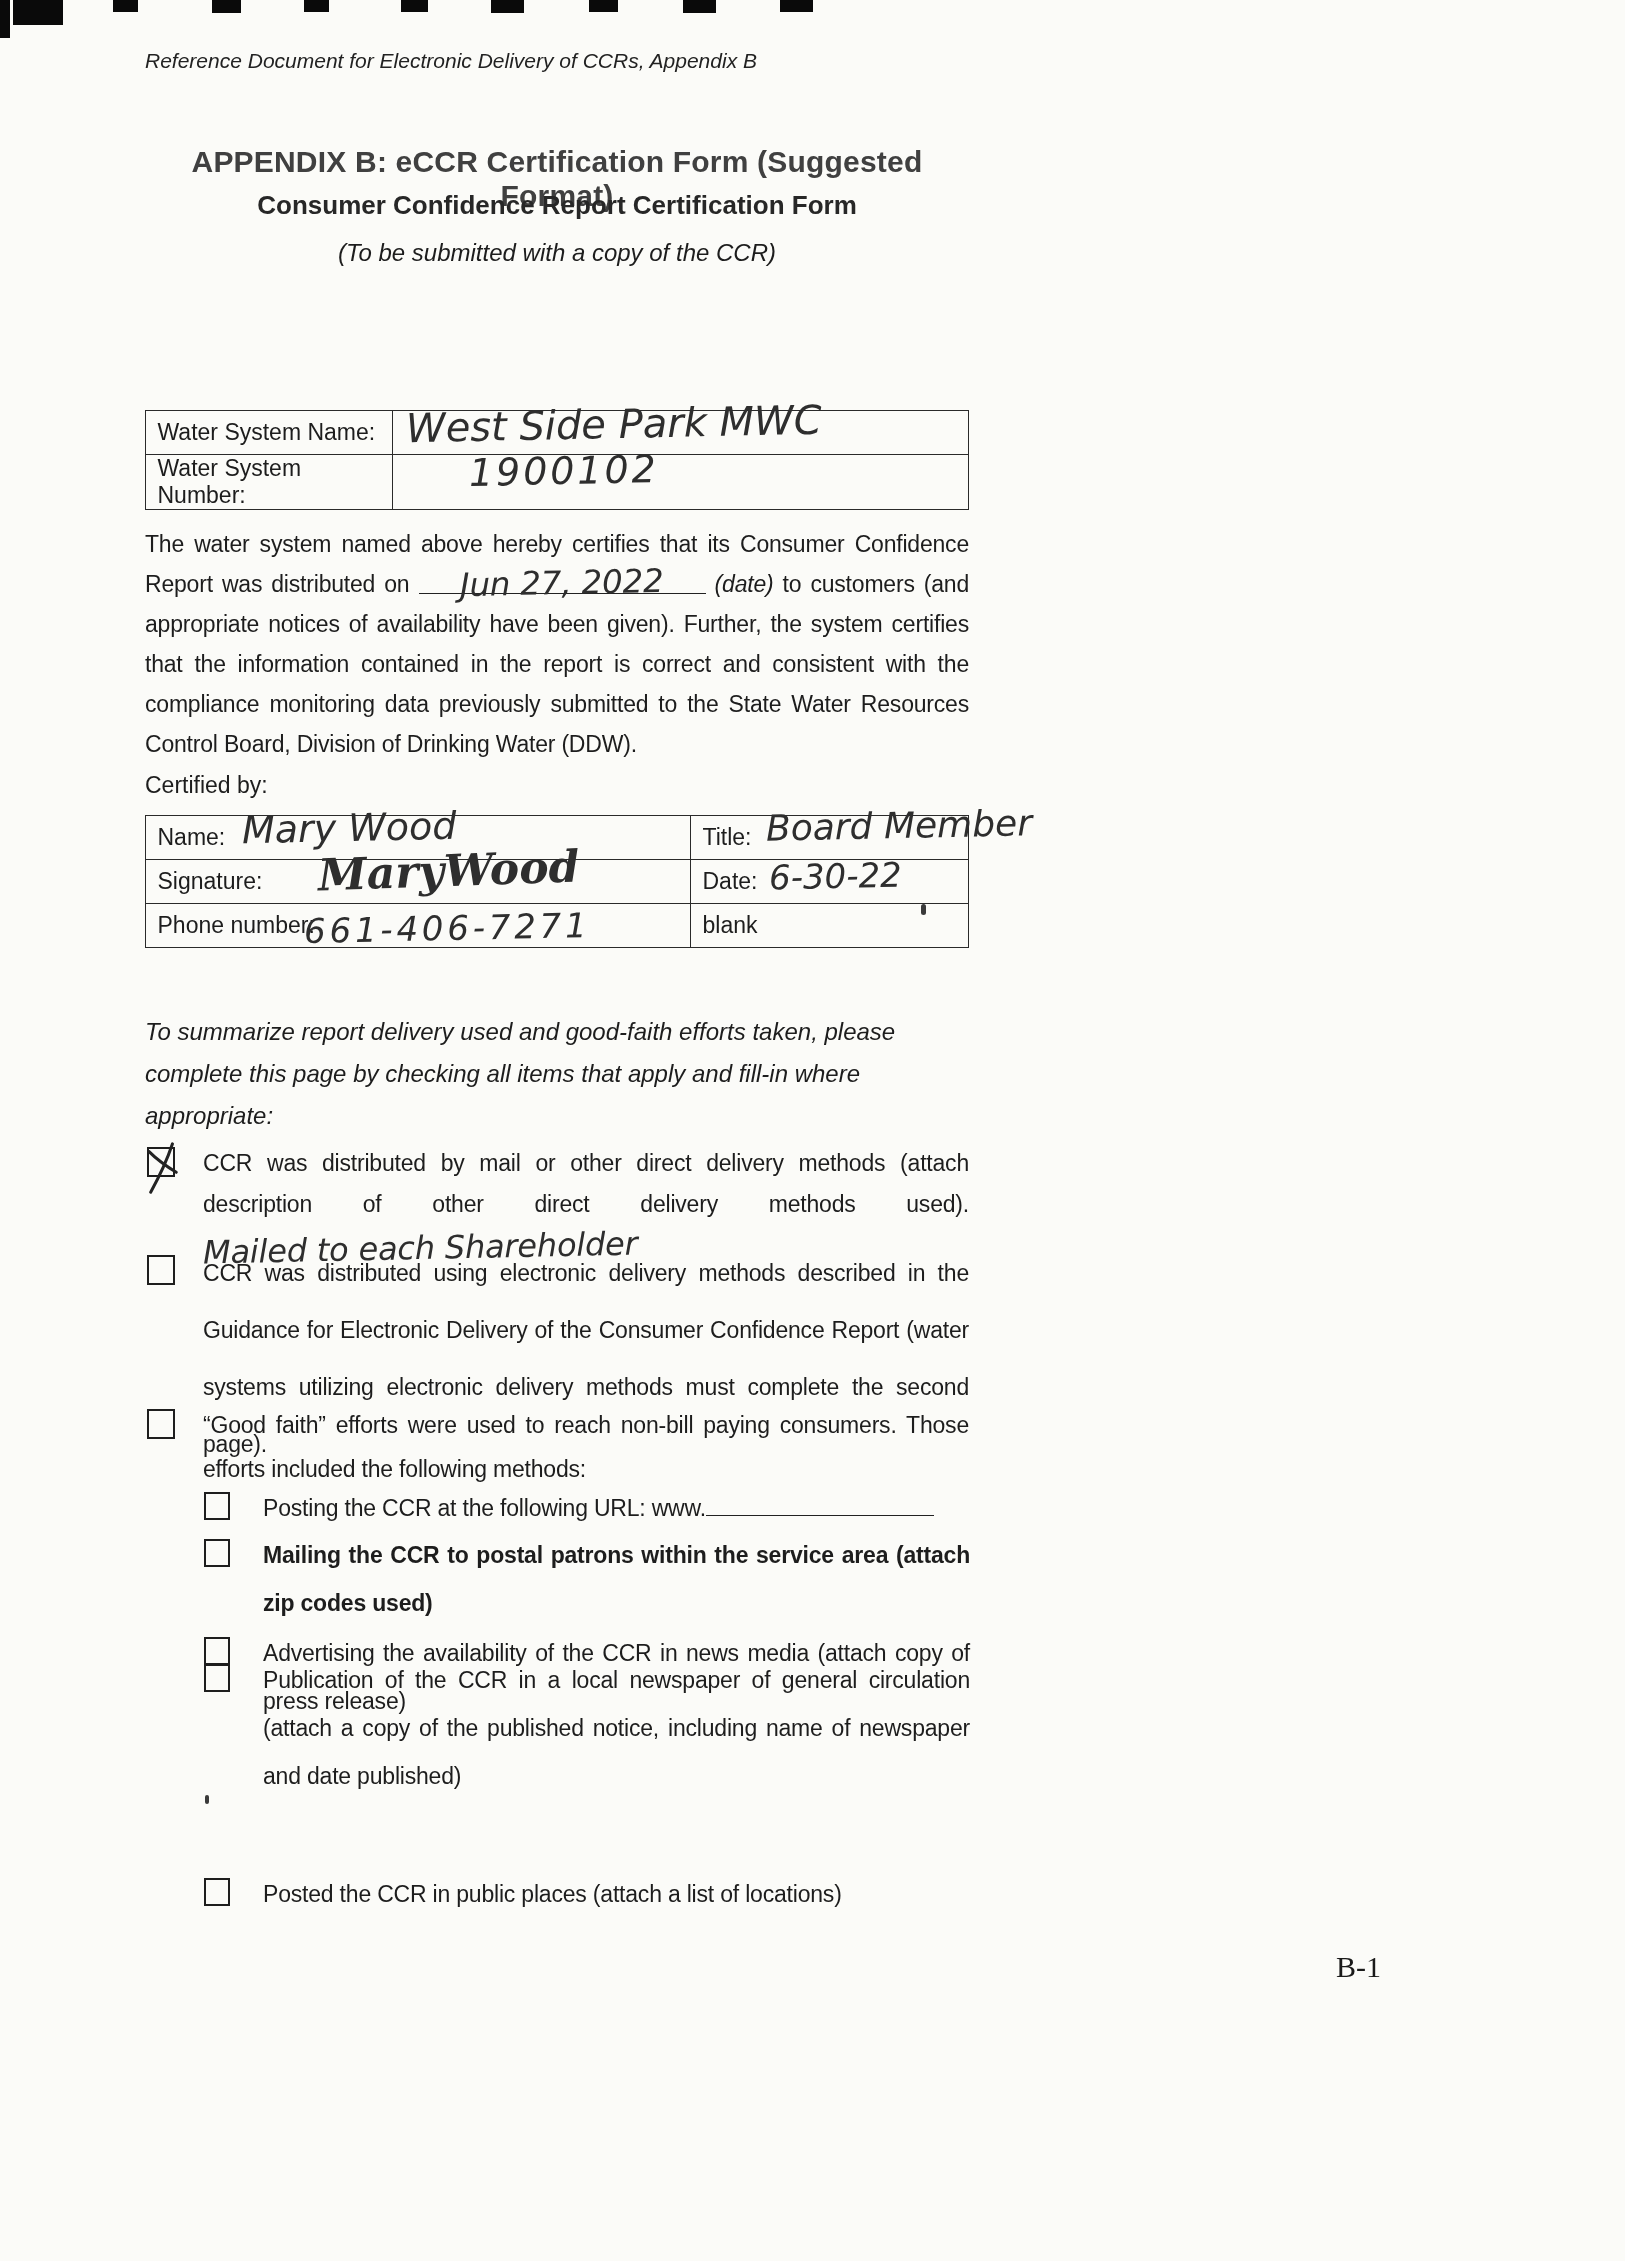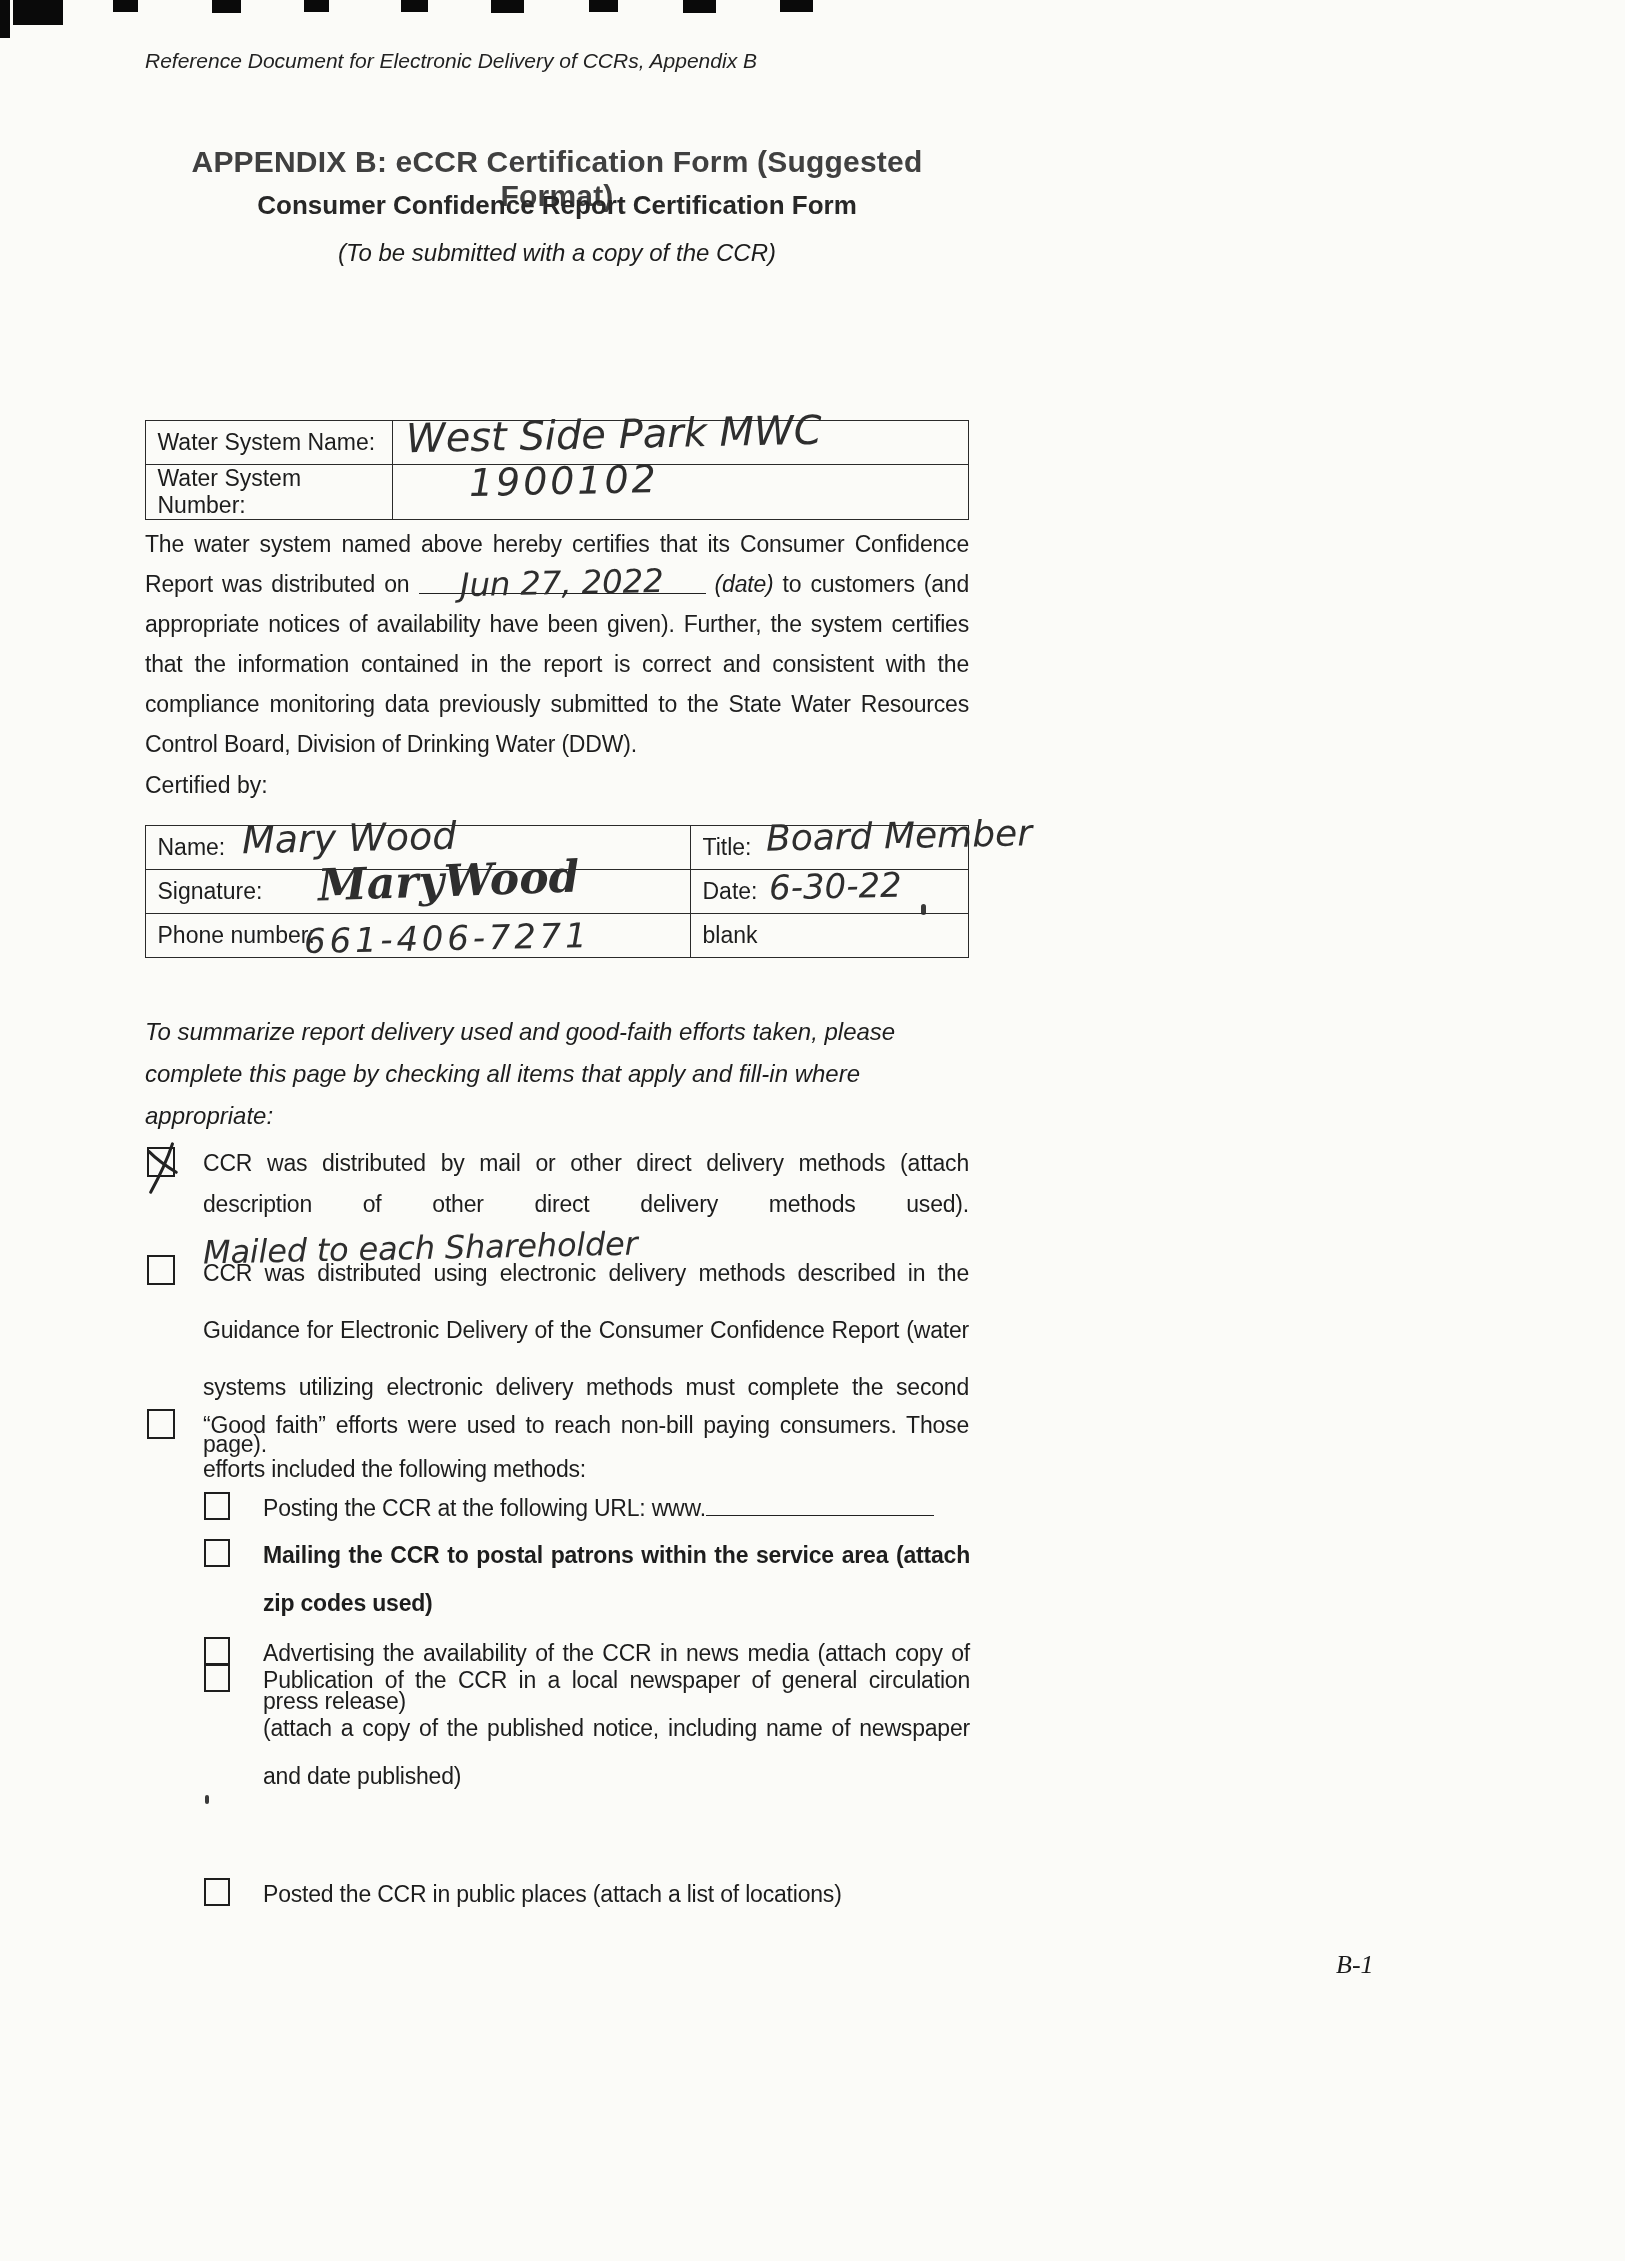--- a/index.html
+++ b/index.html
@@ -17,21 +17,21 @@
   
   .hdr{left:145px;top:42px;font-style:italic;font-size:21px;line-height:37px;color:#222;}
   .hl{background:#f2ee3c;padding:1px 7.6px 2.9px 3.8px;}
   
   .title-blue{left:145px;top:145px;width:824px;margin:0;text-align:center;
     color:#404040;font-weight:bold;font-size:30px;letter-spacing:0.2px;}
   .form-title{left:145px;top:190px;width:824px;margin:0;text-align:center;
     font-weight:bold;font-size:26px;color:#272727;}
   .form-sub{left:145px;top:239px;width:824px;text-align:center;font-style:italic;font-size:24px;}
   
-  table.tbl{position:absolute;border-collapse:collapse;background:transparent;margin-top:10px;}
+  table.tbl{position:absolute;border-collapse:collapse;background:transparent;}
   table.tbl td{border:1.9px solid #2a2a2a;font-size:23px;vertical-align:middle;
     padding:0 0 0 11.5px;position:relative;height:43px;}
   .t1{left:145px;top:410px;width:824px;table-layout:fixed;}
   .t2{left:145px;top:815px;width:824px;table-layout:fixed;}
   .cell-label{font-size:23px;color:#1d1d1d;}
   
   .hw{font-family:"DejaVu Sans",sans-serif;font-style:italic;color:#2e2e2e;
       white-space:nowrap;display:inline-block;transform:rotate(-1.2deg);}
   .hw-abs{position:absolute;z-index:3;}
   .hw-wsname{left:13.4px;top:-9.6px;font-size:40px;}
@@ -57,21 +57,21 @@
   .cb{position:absolute;left:1.9px;top:3.8px;width:24px;height:26px;border:2.9px solid #1e1e1e;}
   .ci-text{margin-left:58px;text-align:justify;}
   .sub-item{position:absolute;left:204px;width:766px;font-size:23px;letter-spacing:-0.2px;}
   .cb2{position:absolute;left:0;top:7.6px;width:22px;height:24px;border:2.4px solid #1e1e1e;}
   .si-text{margin-left:59px;text-align:justify;line-height:48px;}
   .fill-underline{display:inline-block;width:228px;border-bottom:1.9px solid #222;height:25px;}
   .xmark{display:none;position:absolute;left:-5.7px;top:-7.6px;width:40px;height:55px;overflow:visible;}
   .cb.checked .xmark{display:block;}
   
   .pageno{left:1336px;top:1950px;font-family:"Liberation Serif","DejaVu Serif",serif;
-    font-size:26px;color:#1a1a1a;font-style:italic;}
+    font-size:30px;color:#1a1a1a;}
 </style>
 </head>
 <body>
 
 <div class="page">
 
   <div class="artifact" style="left:0;top:0;width:9.6px;height:38px;"></div>
   <div class="artifact" style="left:13.4px;top:0;width:50px;height:25px;"></div>
   <div class="artifact" style="left:113px;top:0;width:25px;height:12.4px;"></div>
   <div class="artifact" style="left:212px;top:0;width:29px;height:13.4px;"></div>

